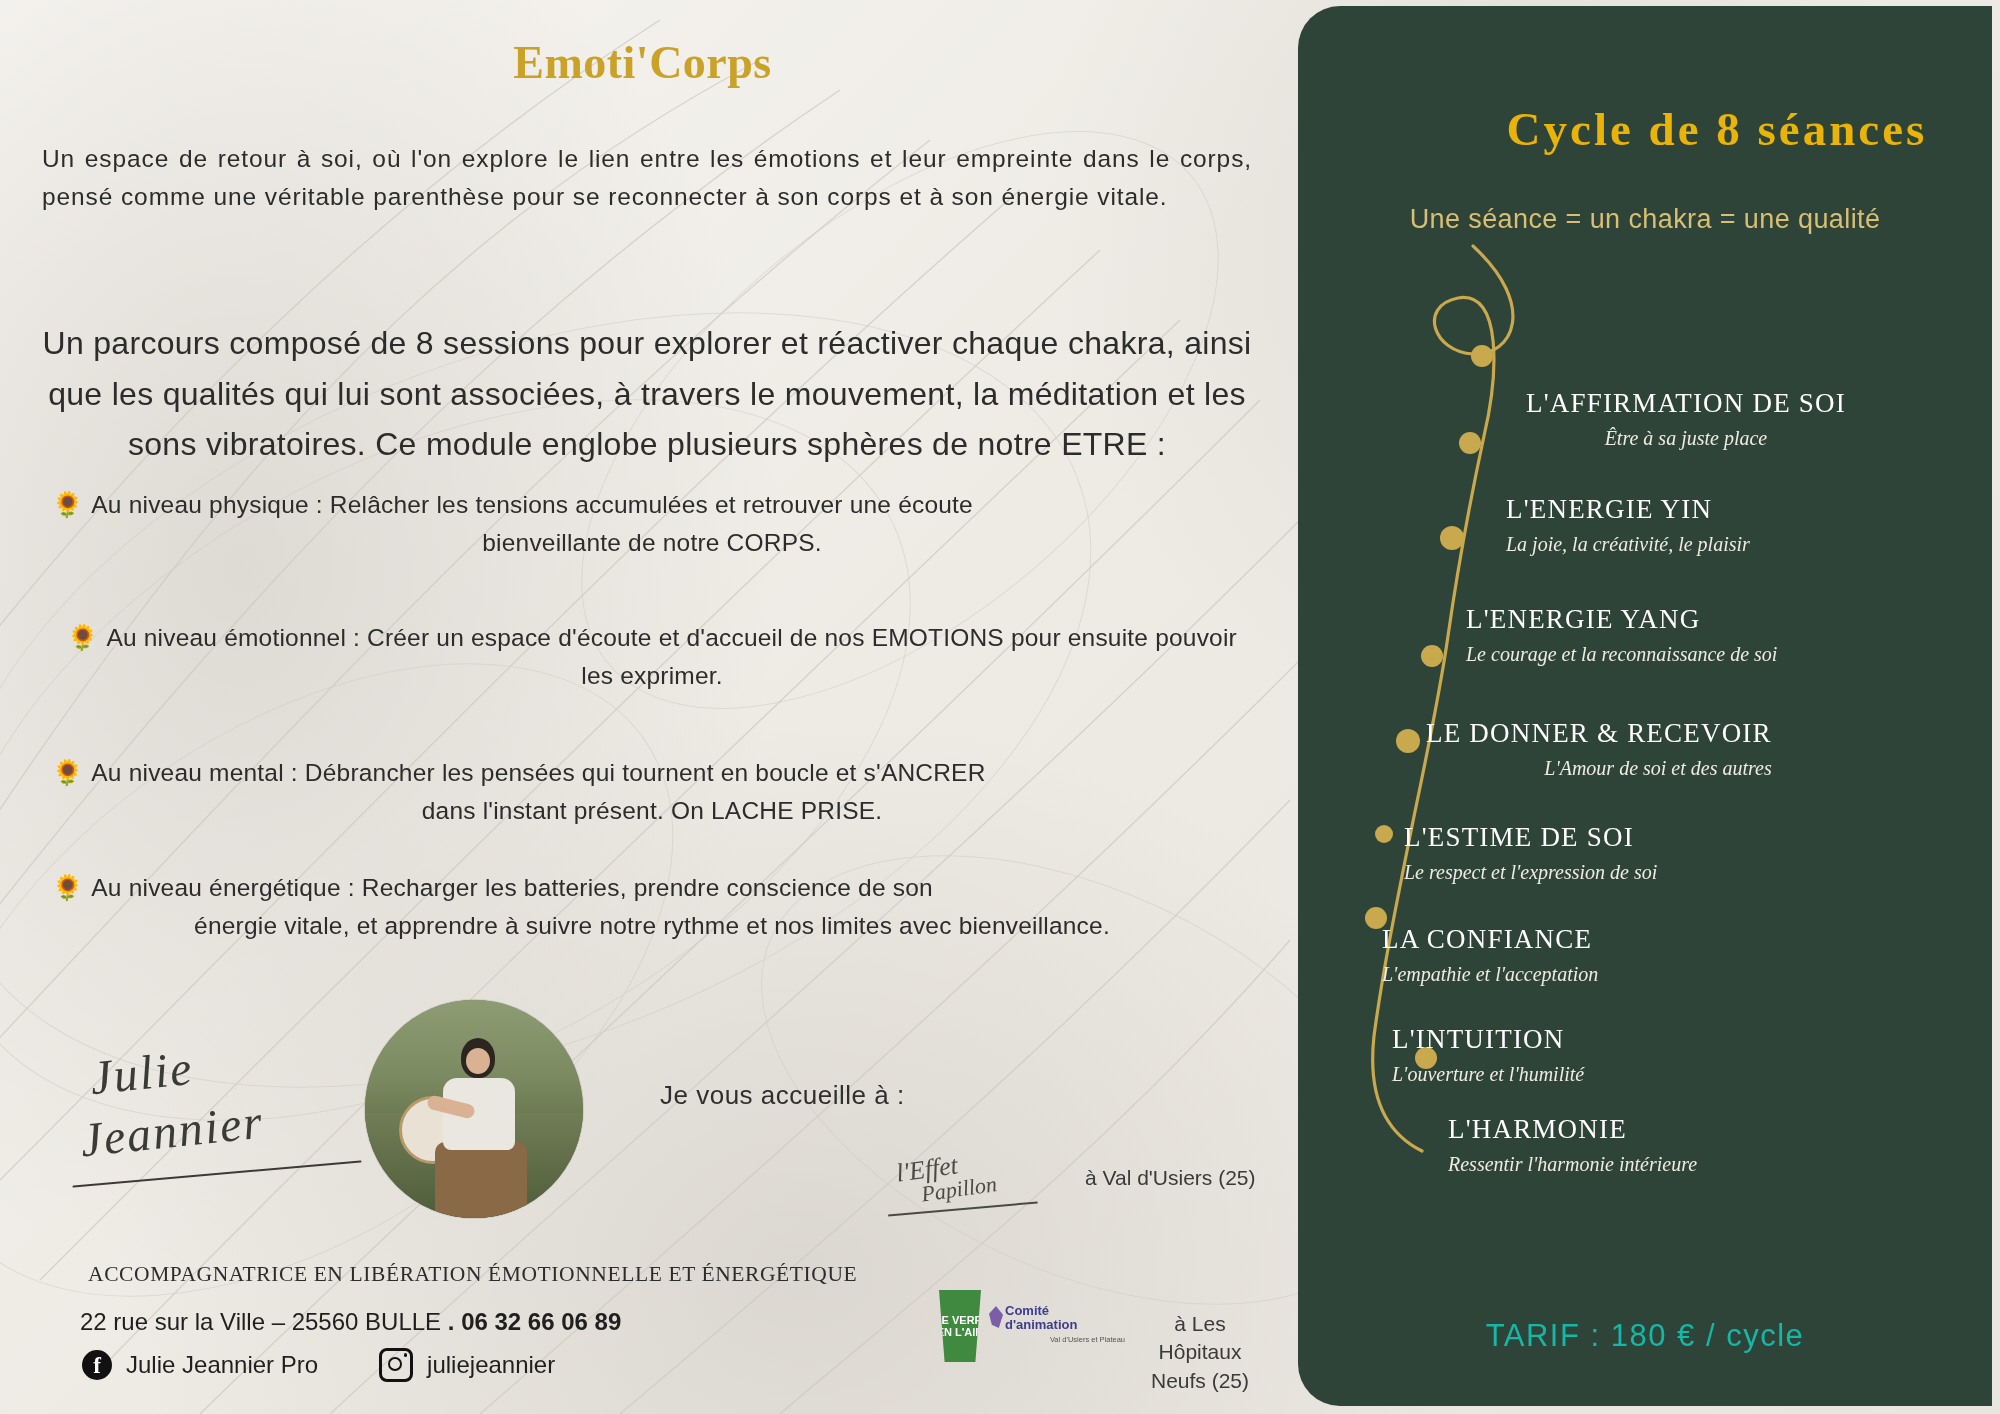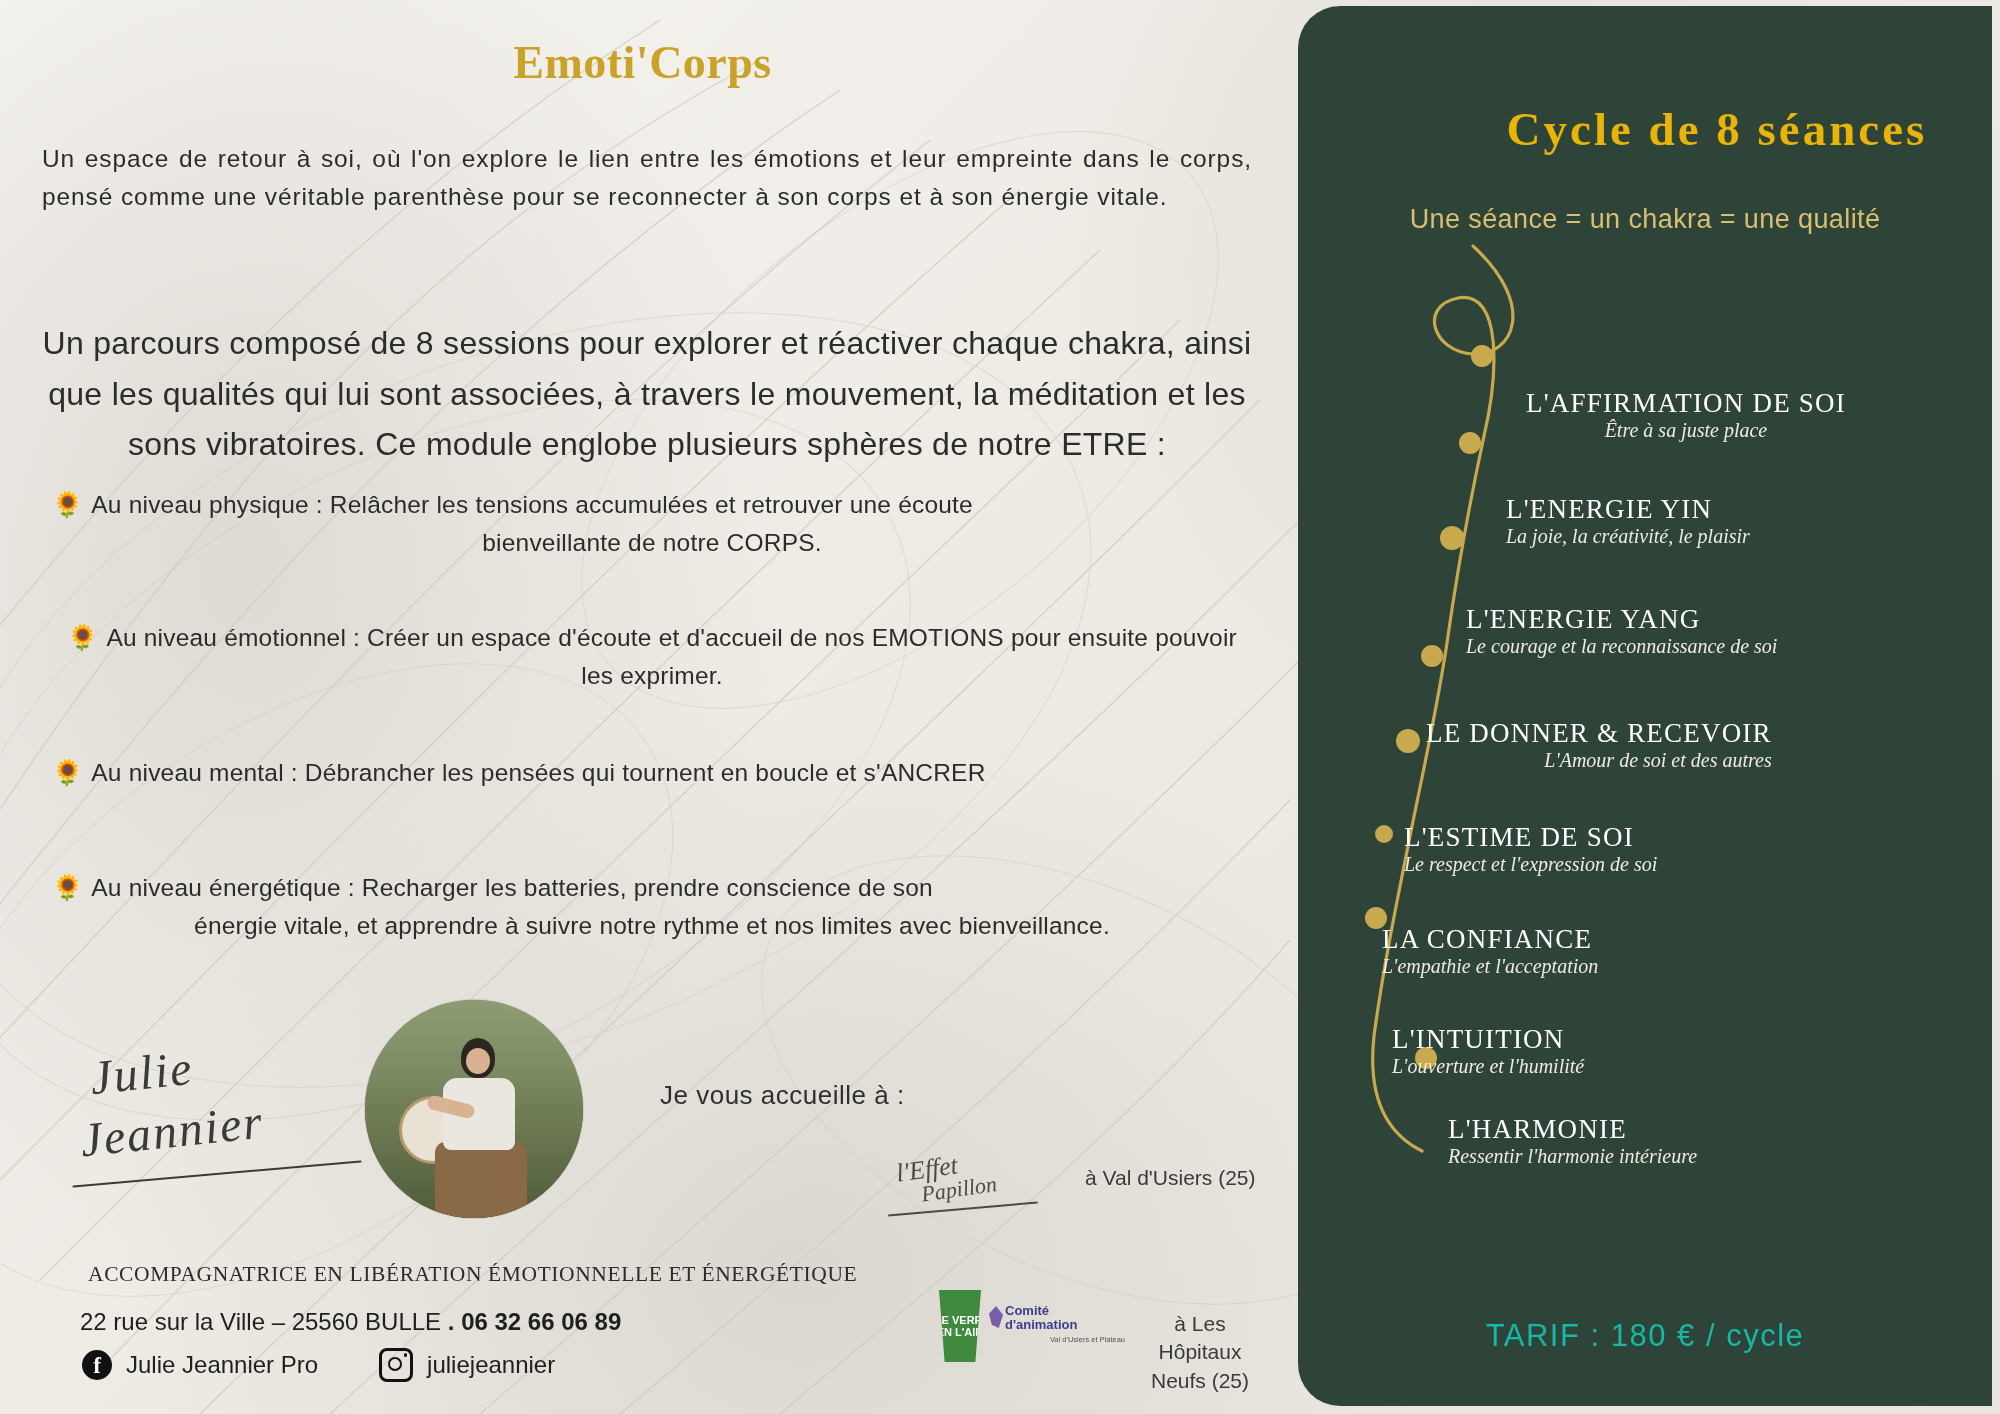--- a/index.html
+++ b/index.html
@@ -322,21 +322,21 @@
     font-family: "Liberation Serif", serif;
     font-size: 27px;
     letter-spacing: 1.2px;
     white-space: nowrap;
   }
   .session .s-sub {
     font-family: "Liberation Serif", serif;
     font-style: italic;
     font-size: 20px;
     color: #f0ece2;
-    margin-top: 0;
+    margin-top: 8px;
     white-space: nowrap;
   }
   .s-1 { left: 228px; top: 382px; }
   .s-1 .s-sub { text-align:center; }
   .s-2 { left: 208px; top: 488px; }
   .s-2 .s-sub { text-align:center; }
   .s-3 { left: 168px; top: 598px; }
   .s-3 .s-sub { text-align:center; }
   .s-4 { left: 128px; top: 712px; }
   .s-4 .s-sub { text-align:right;padding-left:24px; }
@@ -400,20 +400,21 @@
     <span class="l2">bienveillante de notre CORPS.</span>
   </div>
 
   <div class="bullet b-2">
     <span class="flower">🌻</span><span>Au niveau émotionnel : Créer un espace d'écoute et d'accueil de nos</span>
     <span class="l2">EMOTIONS pour ensuite pouvoir les exprimer.</span>
   </div>
 
   <div class="bullet b-3">
     <span class="flower">🌻</span><span>Au niveau mental : Débrancher les pensées qui tournent en boucle et s'ANCRER</span>
+    <span class="l2">dans l'instant présent. On LACHE PRISE.</span>
   </div>
 
   <div class="bullet b-4">
     <span class="flower">🌻</span><span>Au niveau énergétique : Recharger les batteries, prendre conscience de son</span>
     <span class="l2">énergie vitale, et apprendre à suivre notre rythme et nos limites avec bienveillance.</span>
   </div>
 
   <div class="signature">
     <div class="sig-l1">Julie</div>
     <div class="sig-l2">Jeannier</div>

